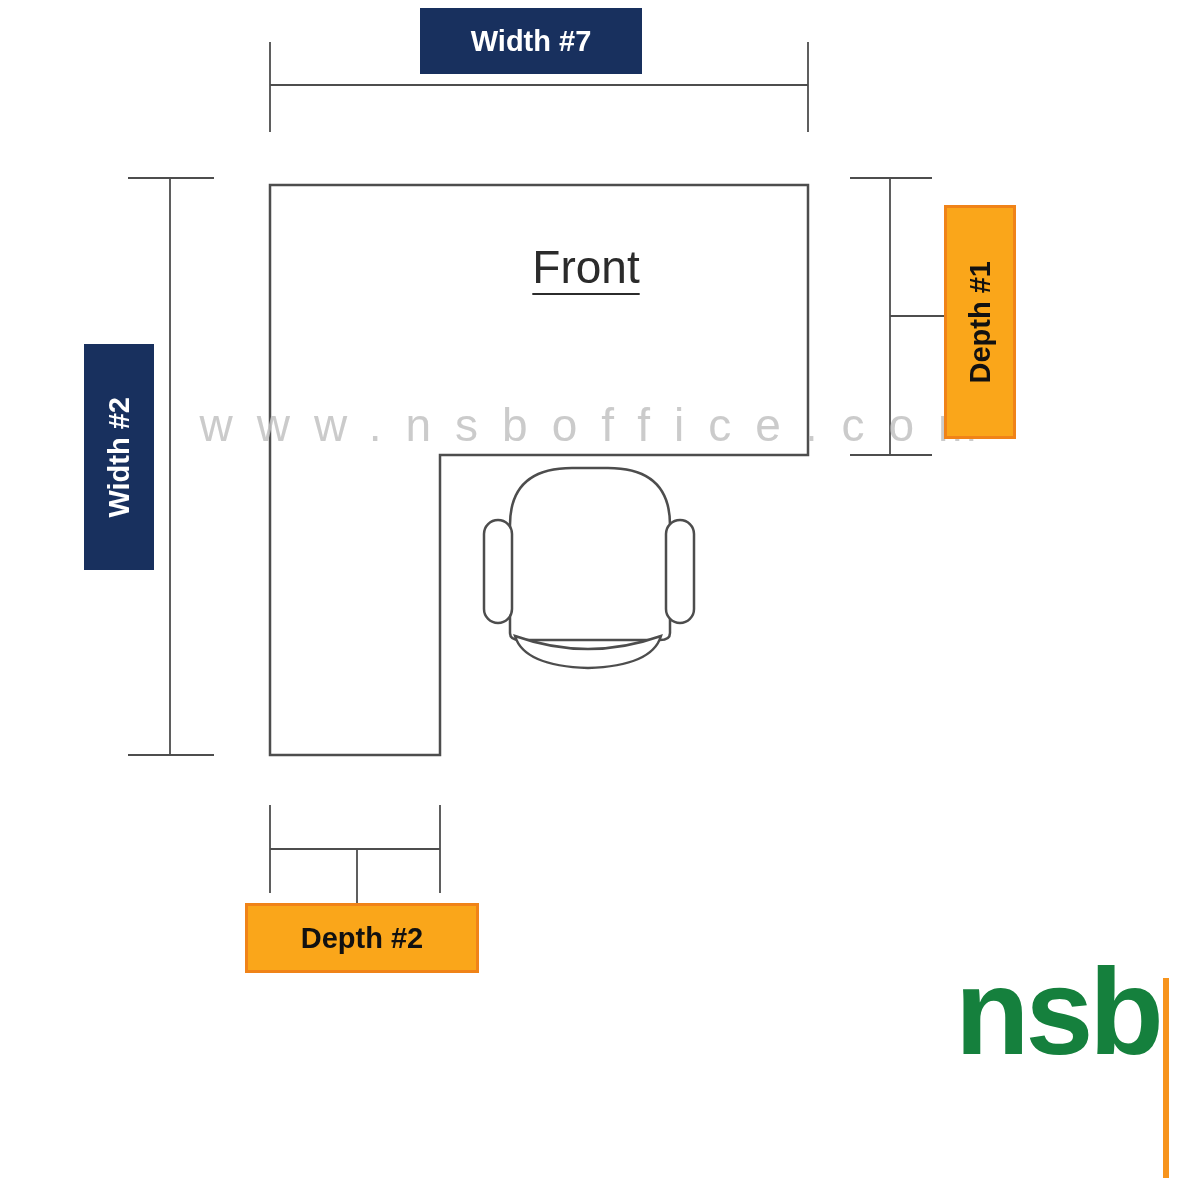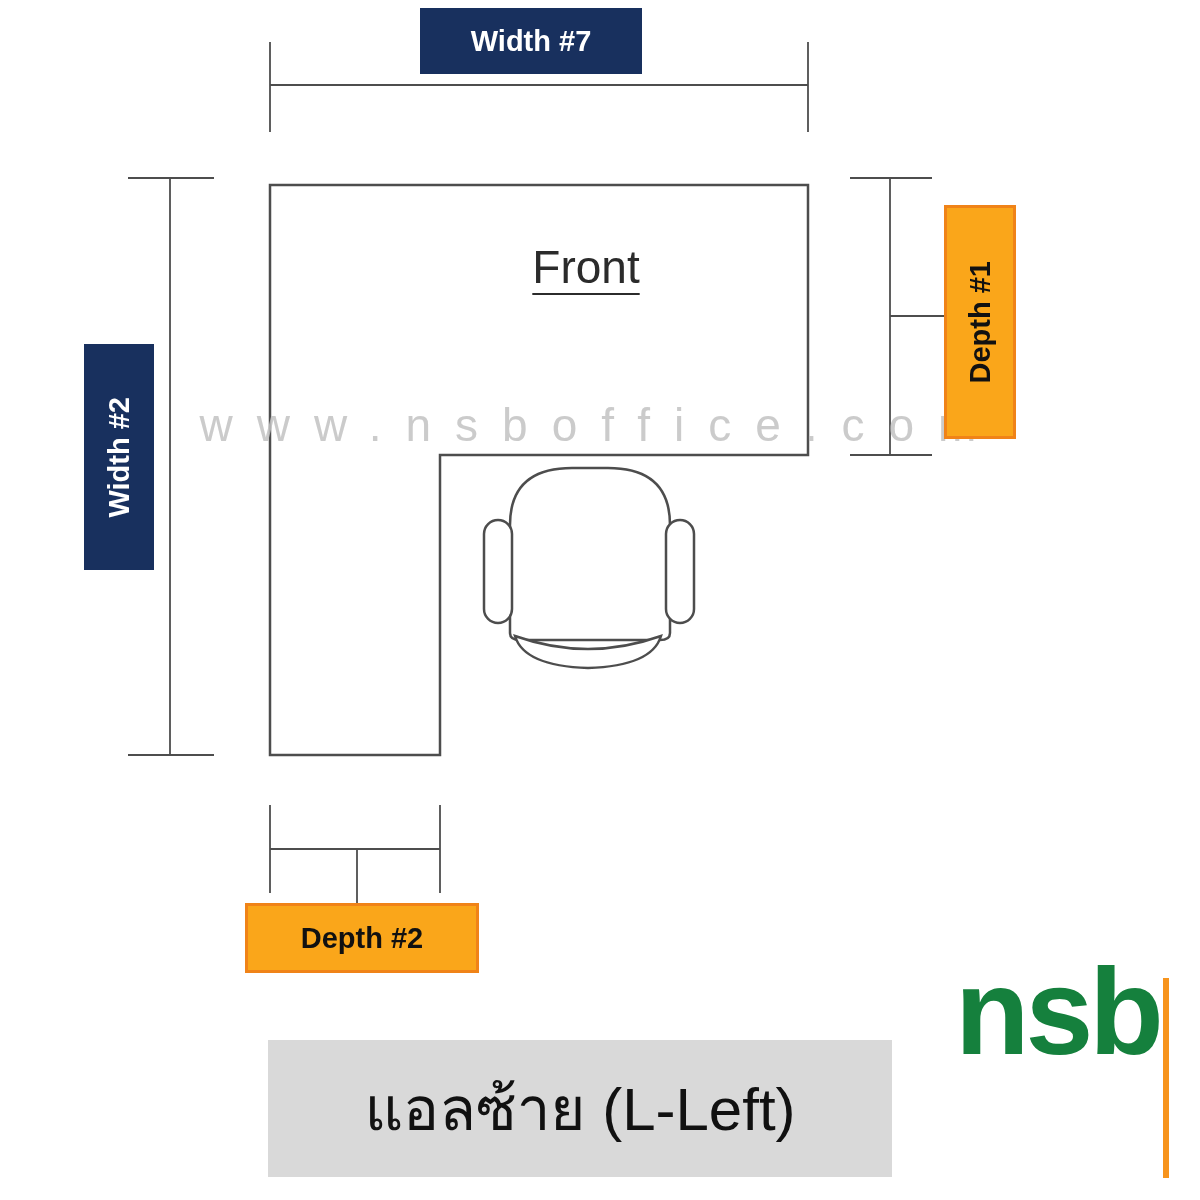--- a/index.html
+++ b/index.html
@@ -119,22 +119,19 @@
   </div>
 
   <div id="depth2-box" class="dim-box orange-box">
     <span>Depth #2</span>
   </div>
 
   <div id="front-label">
     <span>Front</span>
   </div>
 
-  <div id="caption-box">
-    <span>แอลซ้าย (L-Left)</span>
-  </div>
 
   <div id="logo">
     <div id="logo-text">nsb</div>
     <div id="logo-bar"></div>
   </div>
 
 </div>
 
 </body></html>

